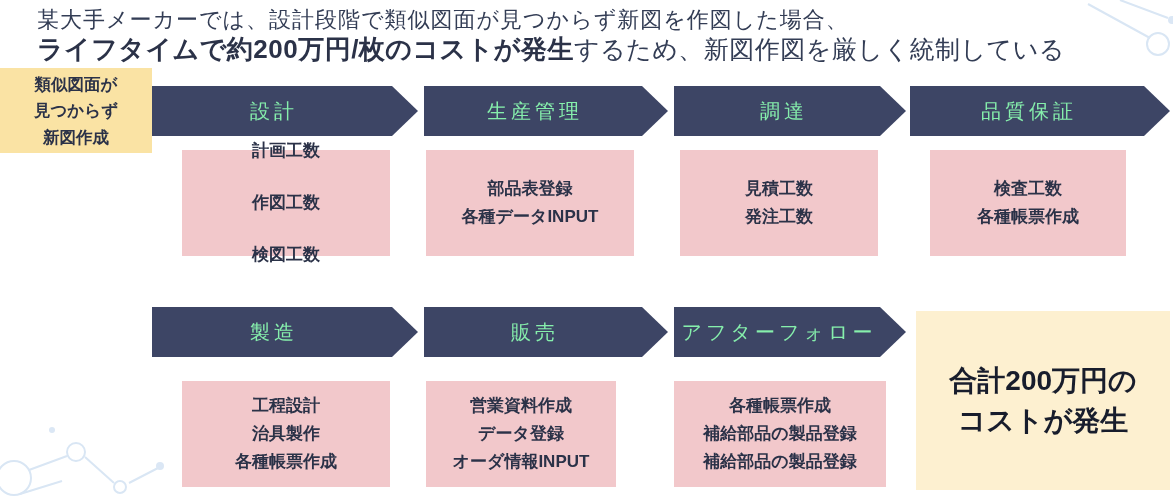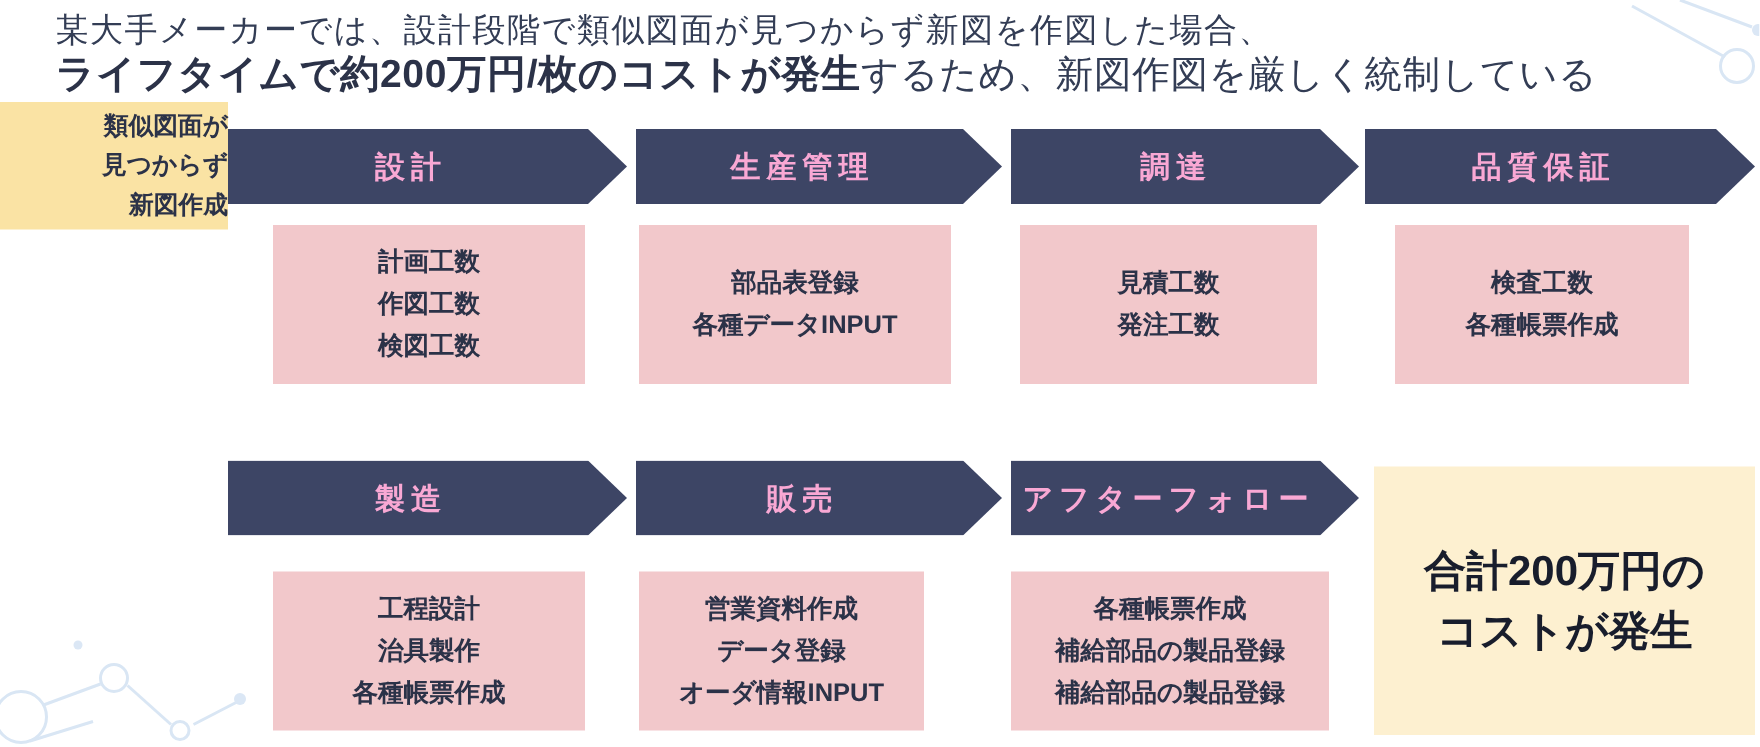--- a/index.html
+++ b/index.html
@@ -27,33 +27,33 @@
     white-space: nowrap;
   }
   .header-line2 .highlight {
     font-size: 26px; font-weight: bold;
     color: var(--dark_text, #2b3248);
   }
 
   .trigger-box {
     position: absolute; left: 0; top: 68px; width: 152px; height: 85px;
     background: var(--trigger_box, #fae3a4);
-    display: flex; flex-direction: column; justify-content: center; align-items: flex-end;
+    display: flex; flex-direction: column; justify-content: center; align-items: center;
     font-size: 16.5px; font-weight: bold; line-height: 1.6;
     color: var(--dark_text, #2b3248); text-align: center;
   }
 
   .arrow {
     position: absolute; height: 50px;
     background: var(--arrow, #3d4565);
     clip-path: polygon(0 0, calc(100% - 26px) 0, 100% 50%, calc(100% - 26px) 100%, 0 100%);
     display: flex; align-items: center; justify-content: center;
   }
   .arrow .stage-label {
-    color: #f9a8d4; font-weight: bold; font-size: 20px;
+    color: #86efac; font-weight: normal; font-size: 20px;
     letter-spacing: 4px; padding-right: 22px; white-space: nowrap;
   }
 
   .task-box {
     position: absolute; height: 106px;
     background: var(--task_box, #f2c8cb);
     display: flex; flex-direction: column; justify-content: center; align-items: center;
     font-size: 17px; font-weight: bold; line-height: 1.65;
     color: var(--dark_text, #2b3248); text-align: center;
   }
@@ -107,21 +107,21 @@
   <div class="arrow" style="left:424px; top:86px; width:244px;">
     <span class="stage-label">生産管理</span>
   </div>
   <div class="arrow" style="left:674px; top:86px; width:232px;padding-left:10px;">
     <span class="stage-label">調達</span>
   </div>
   <div class="arrow" style="left:910px; top:86px; width:260px;">
     <span class="stage-label">品質保証</span>
   </div>
 
-  <div class="task-box" style="left:182px; top:150px; width:208px;">
+  <div class="task-box" style="left:182px; top:150px; width:208px;gap:24px;">
     <div class="task-line">計画工数</div>
     <div class="task-line">作図工数</div>
     <div class="task-line">検図工数</div>
   </div>
   <div class="task-box" style="left:426px; top:150px; width:208px;">
     <div class="task-line">部品表登録</div>
     <div class="task-line">各種データINPUT</div>
   </div>
   <div class="task-box" style="left:680px; top:150px; width:198px;">
     <div class="task-line">見積工数</div>

